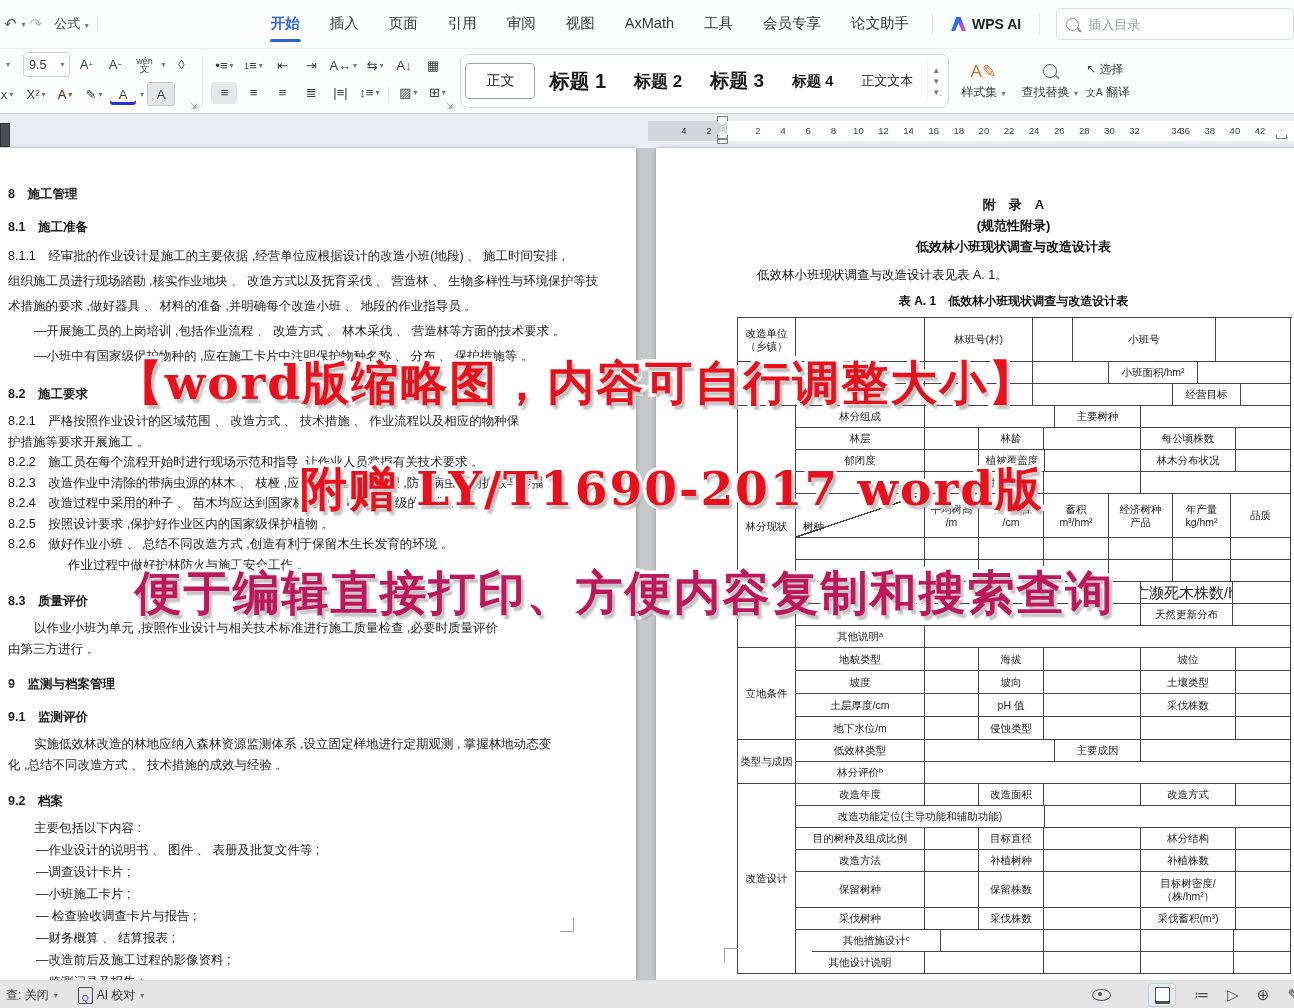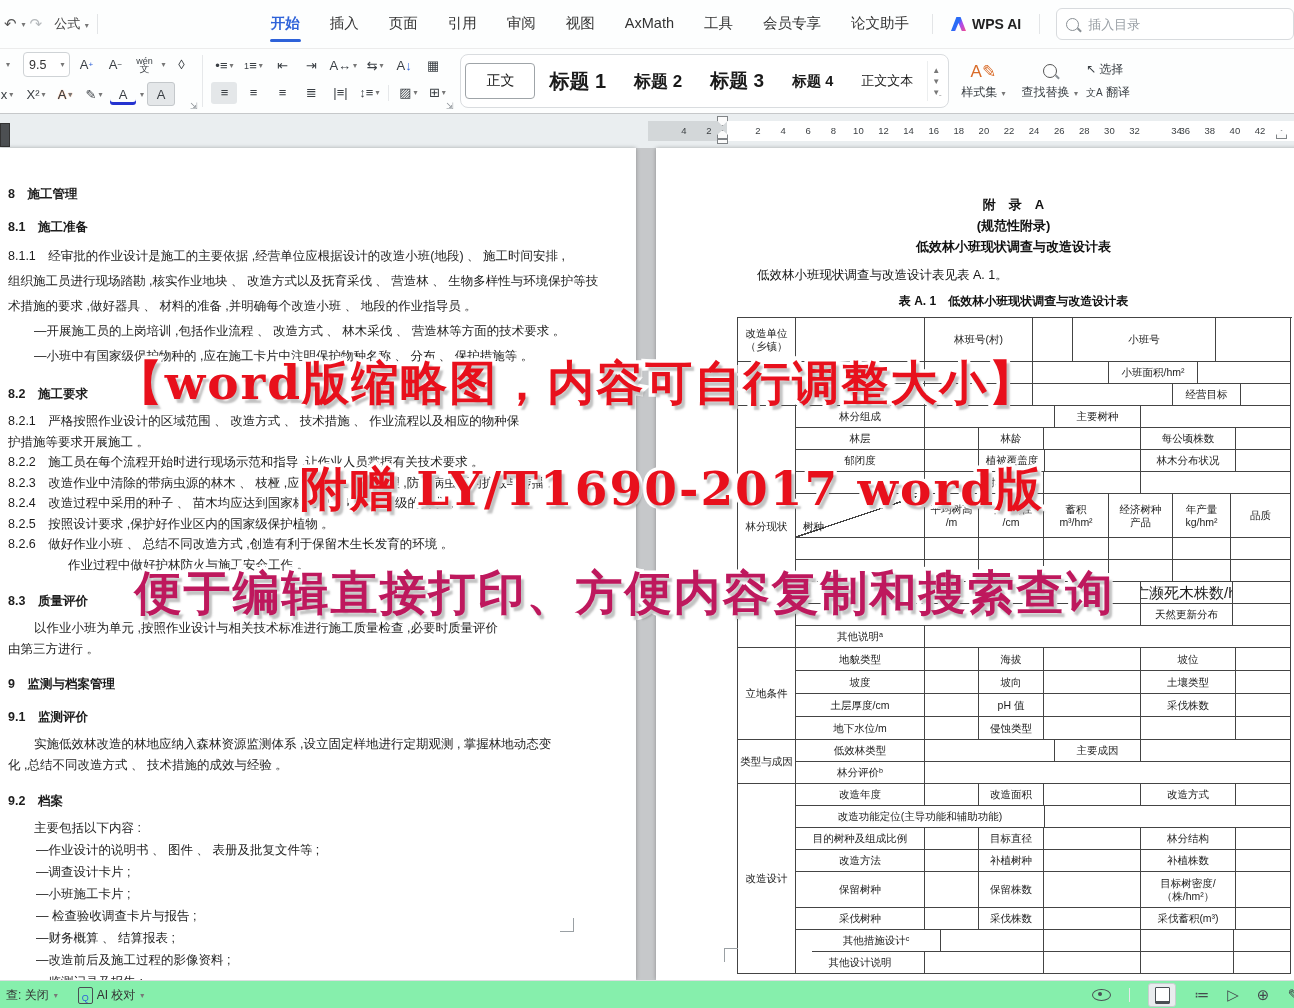--- a/index.html
+++ b/index.html
@@ -88,21 +88,21 @@
   .ftable{position:relative;margin:7px 0 0 81px;width:554px;border-top:1px solid #444;border-left:1px solid #444;background:#fff;}
   .tcell{position:absolute;box-sizing:border-box;border-right:1px solid #444;border-bottom:1px solid #444;display:flex;align-items:center;justify-content:center;text-align:center;font-size:10.5px;line-height:1.2;color:#1c1c1c;white-space:pre-line;padding:0 2px;overflow:hidden;}
   .tcell.tiny{font-size:15px;white-space:nowrap;}
   .tcell.diag{background-image:linear-gradient(to bottom right,transparent calc(50% - .7px),#444 calc(50% - .7px),#444 calc(50% + .7px),transparent calc(50% + .7px));}
   .diag-label{position:absolute;left:7px;bottom:4px;font-size:10.5px;}
 
   
   .wm{position:absolute;color:#e8101c;font-family:"DejaVu Serif","Liberation Serif",serif;font-weight:bold;font-size:47px;white-space:nowrap;text-align:center;letter-spacing:2px;-webkit-text-stroke:7px #fff;paint-order:stroke fill;text-shadow:3px 4px 2px rgba(120,120,120,.45);z-index:50;}
 
   
-  .statusbar{position:absolute;left:0;top:980px;width:100%;height:28px;background:#86efac;border-top:1px solid #dcdfe1;display:flex;align-items:center;font-size:12px;color:#333;}
+  .statusbar{position:absolute;left:0;top:980px;width:100%;height:28px;background:#e5e5e5;border-top:1px solid #dcdfe1;display:flex;align-items:center;font-size:12px;color:#333;}
   .sb-left{display:flex;align-items:center;gap:4px;padding-left:2px;}
   .sb-item{display:flex;align-items:center;gap:4px;padding:0 8px;cursor:pointer;}
   .docq{width:13px;height:15px;border:1.3px solid #4a4f54;border-radius:2px;font-size:9px;color:#2e62d9;display:flex;align-items:flex-end;justify-content:center;line-height:9px;}
   .sb-right{margin-left:auto;display:flex;align-items:center;gap:18px;padding-right:0px;}
   .eye{position:relative;width:17px;height:10px;border:1.5px solid #4a4f54;border-radius:50% / 50%;}
   .eye::after{content:"";position:absolute;left:5px;top:2px;width:4px;height:4px;border-radius:50%;background:#4a4f54;}
   .pv-wrap{display:flex;align-items:center;justify-content:center;width:26px;height:22px;border:1px solid #c9cdd0;border-radius:3px;background:#e9ecee;}
   .pv{width:13px;height:15px;border:1.4px solid #4a4f54;border-radius:1px;background:#fff;box-shadow:inset 0 -9px 0 -7px #4a4f54,inset 0 -13px 0 -11.5px #4a4f54;}
   .sbic{font-size:15px;color:#44494e;}
 </style>

